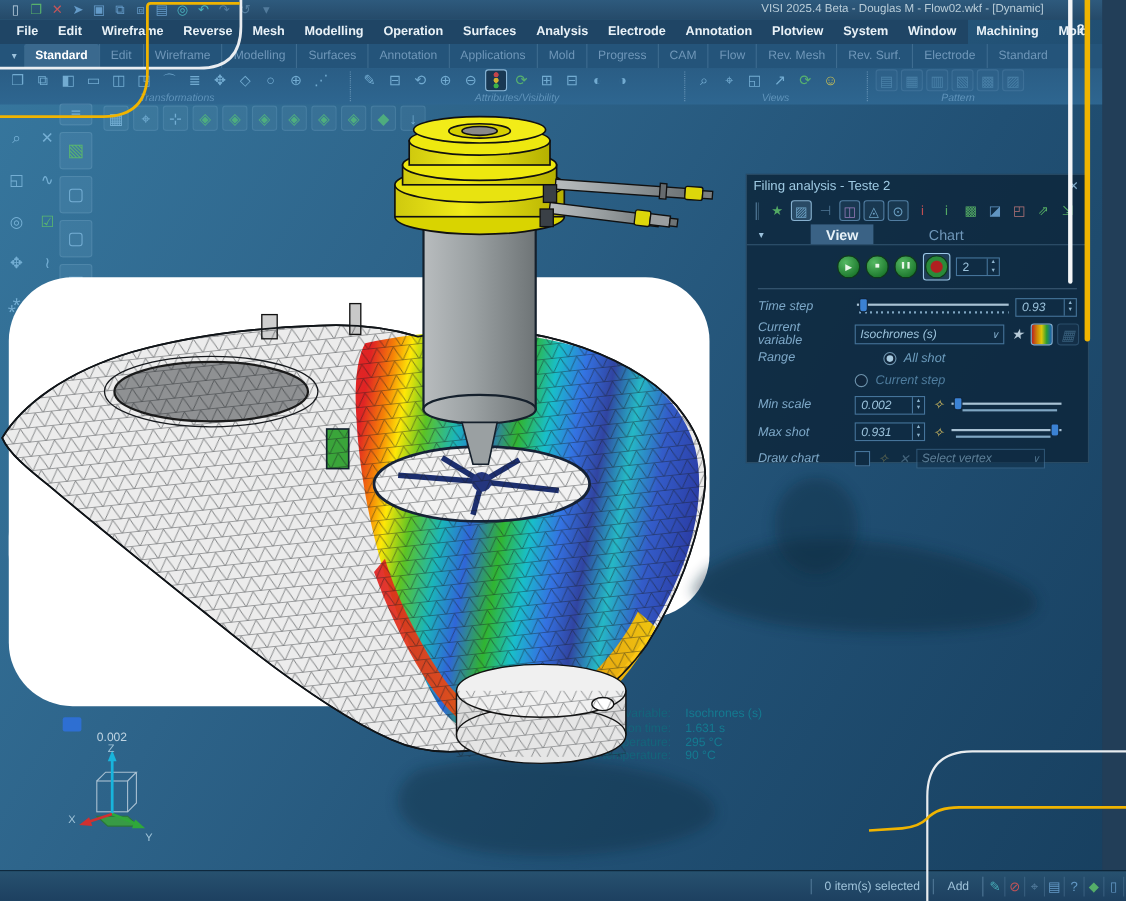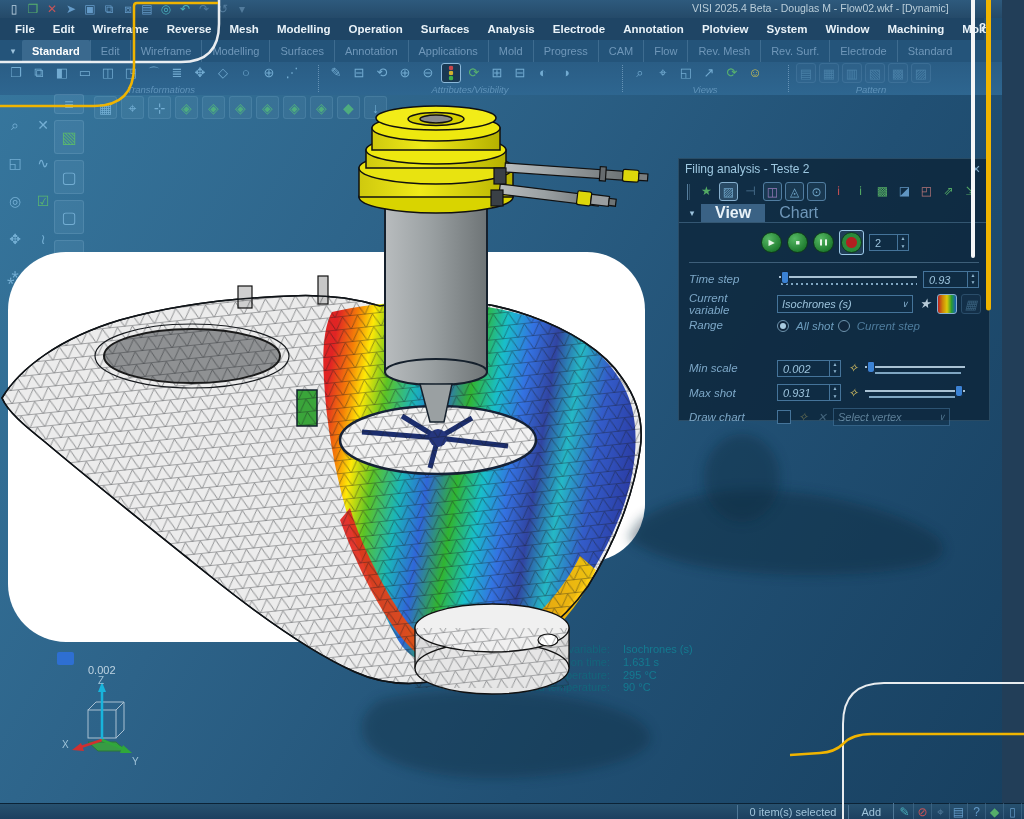--- a/index.html
+++ b/index.html
@@ -7,21 +7,21 @@
        font-family:"Liberation Sans",sans-serif;
        background:linear-gradient(120deg,#37789f 0%,#2d6389 35%,#215074 65%,#173f5f 100%);}
   #app *{box-sizing:border-box;}
 
   
   .titlebar{position:absolute;left:0;top:0;width:1024px;height:18px;z-index:1;
     background:linear-gradient(#2e5a7d,#254a69);}
   .wintitle{position:absolute;left:692px;top:2px;font-size:10.5px;color:#b9cdd9;}
   .quickbar{position:absolute;left:6px;top:1px;display:flex;gap:3px;z-index:2;}
   .quickbar .ic{width:16px;height:16px;line-height:16px;font-size:12px;}
-  .menubar{position:absolute;left:0;top:18px;width:984px;height:22px;z-index:1;
+  .menubar{position:absolute;left:0;top:18px;width:880px;height:22px;z-index:1;
     background:#1f4565;display:flex;align-items:center;padding-left:6px;}
   .mitem{font-size:11.5px;font-weight:bold;color:#e9f2f8;padding:0 9px;cursor:default;}
   .menu-help{position:absolute;right:38px;top:21px;z-index:2;font-size:11.5px;font-weight:bold;color:#eef5fa;}
   .tabrow{position:absolute;left:0;top:40px;width:1024px;height:22px;z-index:1;
     background:#24547a;display:flex;align-items:stretch;padding-left:4px;}
   .tcaret{width:18px;font-size:9px;color:#9cc2dc;display:flex;align-items:center;justify-content:center;}
   .rtab{font-size:11px;color:#6f97b9;padding:0 10px;display:flex;align-items:center;border-left:1px solid rgba(140,180,210,.25);}
   .rtab:first-of-type{border-left:none;}
   .rtab.sel{background:#3a698e;color:#fff;font-weight:bold;border-radius:2px 2px 0 0;}
   .ribbon{position:absolute;left:0;top:62px;width:1024px;height:33px;z-index:1;
@@ -81,21 +81,21 @@
   .panel{position:absolute;left:678px;top:158px;width:312px;height:263px;z-index:5;
      background:rgba(12,37,57,.82);border:1px solid rgba(120,170,205,.25);
      color:#a9cde6;font-size:11.5px;}
   .phead{height:20px;display:flex;align-items:center;padding:0 6px;}
   .ptitle{flex:1;font-size:12px;color:#9ec9e2;}
   .pclose{width:14px;text-align:center;color:#7fa9c7;font-size:11px;}
   .ptools{height:25px;display:flex;align-items:center;gap:3px;padding:0 4px;}
   .pgrip{width:3px;height:16px;border-left:1px solid #567f9e;border-right:1px solid #33556f;margin:0 4px;}
   .ptools .ic{width:19px;height:19px;line-height:19px;font-size:12px;}
   .ptabs{height:19px;display:flex;align-items:stretch;border-bottom:1px solid rgba(120,165,200,.35);padding-left:4px;}
-  .ptab{padding:0 14px;display:flex;align-items:center;font-size:16px;color:#6f97b9;}
+  .ptab{padding:0 14px;display:flex;align-items:center;font-size:13px;color:#6f97b9;margin-left:36px;}
   .ptab.sel{background:#3a6285;color:#e8f2f8;font-weight:bold;}
   .pbody{padding:4px 10px 0 10px;}
   .player{display:flex;align-items:center;gap:5px;padding:3px 0 5px 72px;}
   .pbtn{width:21px;height:21px;border-radius:50%;
      background:radial-gradient(circle at 35% 30%,#55b863,#1e7a2e 75%);
      border:1px solid #0e3a1a;color:#eaf6ea;font-size:8px;line-height:19px;text-align:center;}
   .recwrap{width:25px;height:25px;border:1px solid #9cc8e8;border-radius:3px;
      display:flex;align-items:center;justify-content:center;background:rgba(150,200,240,.12);}
   .pbtn.rec{background:radial-gradient(circle at 50% 50%,#b02020 0 5px,#2a8a3a 6px);color:rgba(0,0,0,0);}
   .psep{border-top:1px solid rgba(150,190,220,.35);margin:2px 0 4px 0;}
@@ -118,29 +118,29 @@
   .handle{position:absolute;width:8px;height:13px;background:#3b82d4;border:1px solid #10263c;
      border-radius:2px 2px 3px 3px;top:0;}
   .msl{position:relative;width:100px;height:15px;flex:0 0 auto;}
   .msl .l1{position:absolute;left:0;right:0;top:5px;height:2px;background:#a9c2d4;}
   .msl .l2{position:absolute;left:10px;right:4px;top:11px;height:2px;background:#7fa6c2;}
   .radio{width:12px;height:12px;border-radius:50%;border:1px solid #6e94ae;background:#10263c;
      display:flex;align-items:center;justify-content:center;flex:0 0 auto;}
   .radio.on::after{content:"";width:6px;height:6px;border-radius:50%;background:#a9cbe0;}
   .rlabel{color:#4f7d9e;}
   .rlabel.on{color:#6c9cbd;}
-  .rangecol{display:flex;flex-direction:row;gap:4px;padding:2px 0;}
+  .rangecol{display:flex;flex-direction:column;gap:4px;padding:2px 0;align-items:flex-end;}
   .rline{display:flex;align-items:center;gap:7px;height:16px;}
   .checkbox{width:14px;height:14px;background:#0f2c44;border:1px solid #45749a;flex:0 0 auto;}
   .wand{color:#cdb960;font-size:12px;width:16px;text-align:center;}
   .wand.dim,.xclear.dim{opacity:.4;}
   .xclear{color:#8fb6d0;font-size:11px;width:14px;text-align:center;}
 
   
-  .statusbar{position:absolute;left:0;bottom:0;width:1024px;height:16px;z-index:6;
+  .statusbar{position:absolute;left:0;bottom:0;width:1024px;height:28px;z-index:6;
      background:linear-gradient(#27516f,#1d4060);border-top:1px solid #0c2336;
      display:flex;align-items:center;justify-content:flex-end;font-size:11px;color:#9fc3da;}
   .sseg{padding:0 12px;border-left:1px solid #4f7796;height:14px;display:flex;align-items:center;}
   .sics{display:flex;align-items:center;border-left:1px solid #4f7796;padding:0 2px;}
   .sics .ic{width:18px;height:18px;line-height:18px;font-size:12px;border-right:1px solid rgba(79,119,150,.6);border-radius:0;}
   .rightstrip{position:absolute;right:0;top:0;width:22px;height:819px;background:#223e58;z-index:4;}
   .decor{position:absolute;left:0;top:0;z-index:7;pointer-events:none;}
 </style>
 </head>
 <body>

